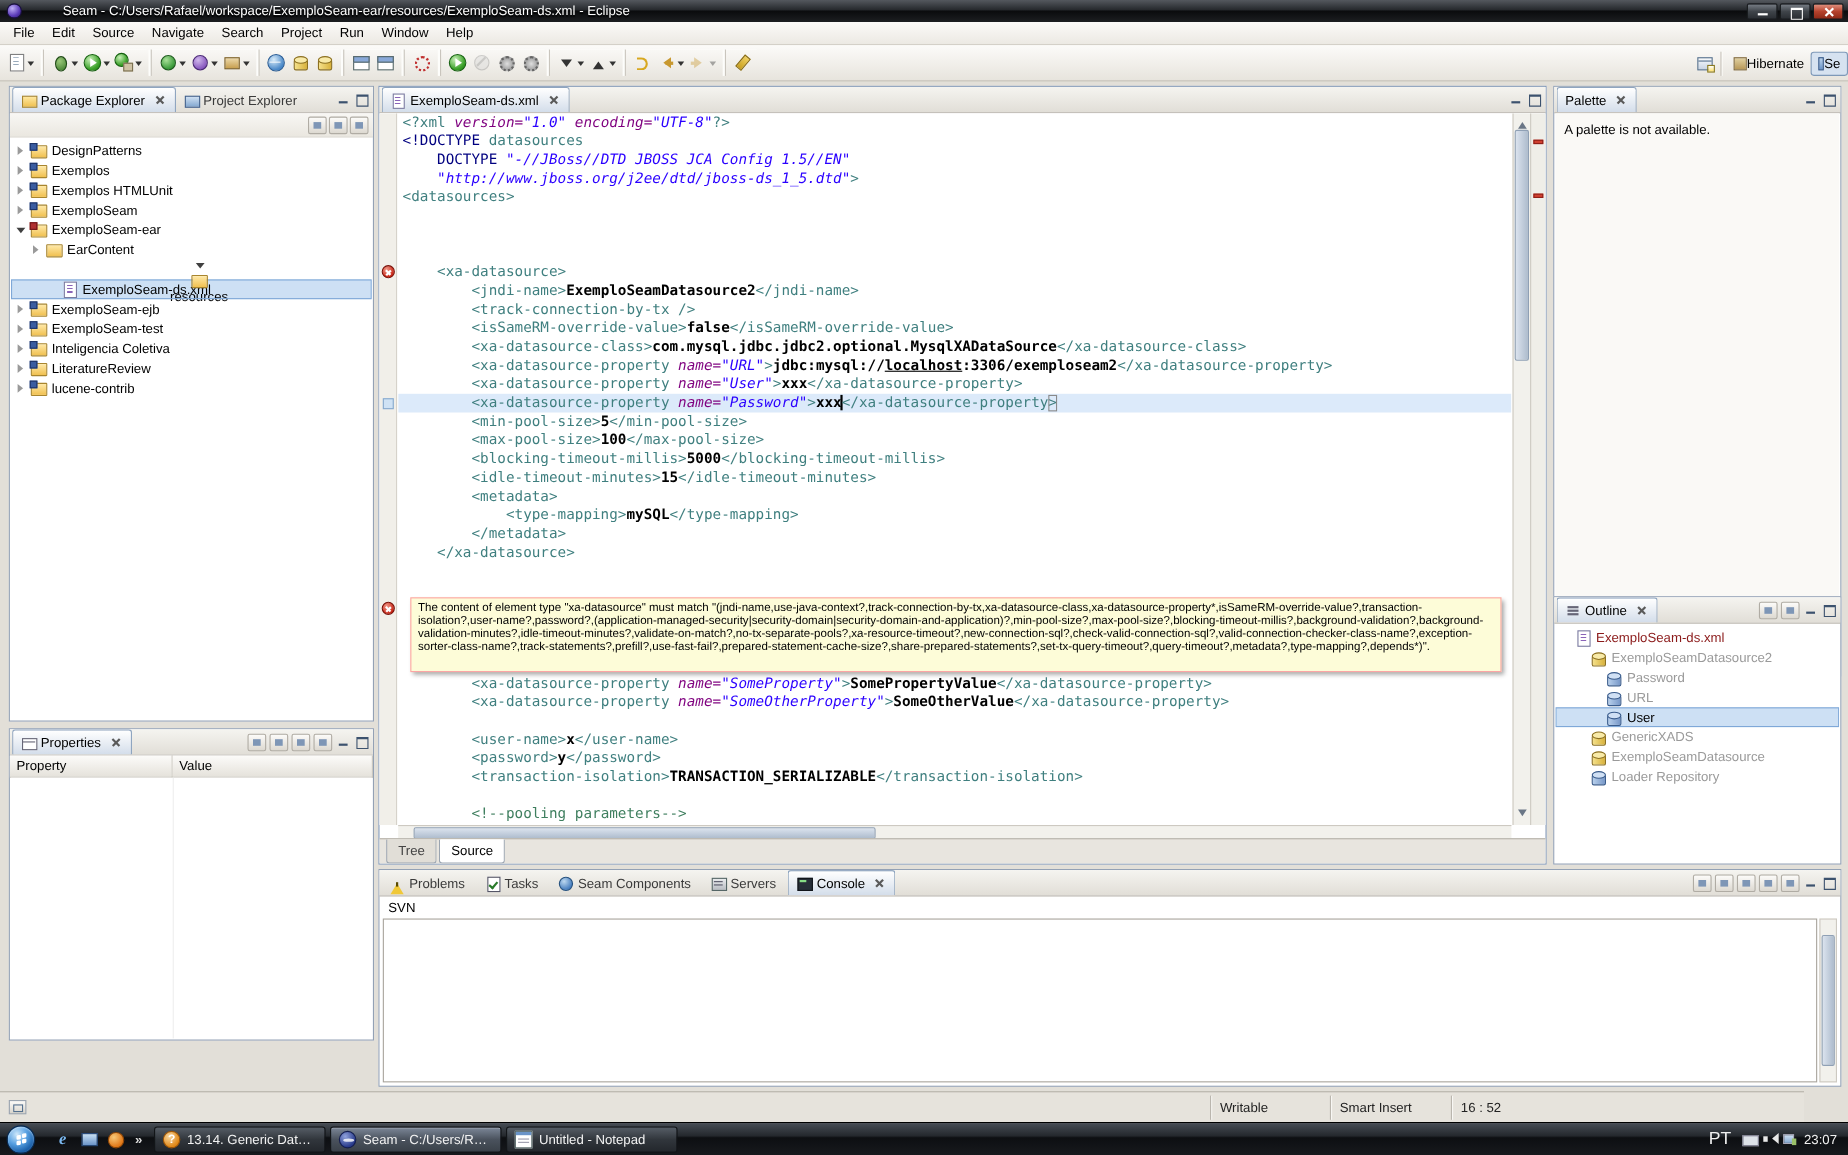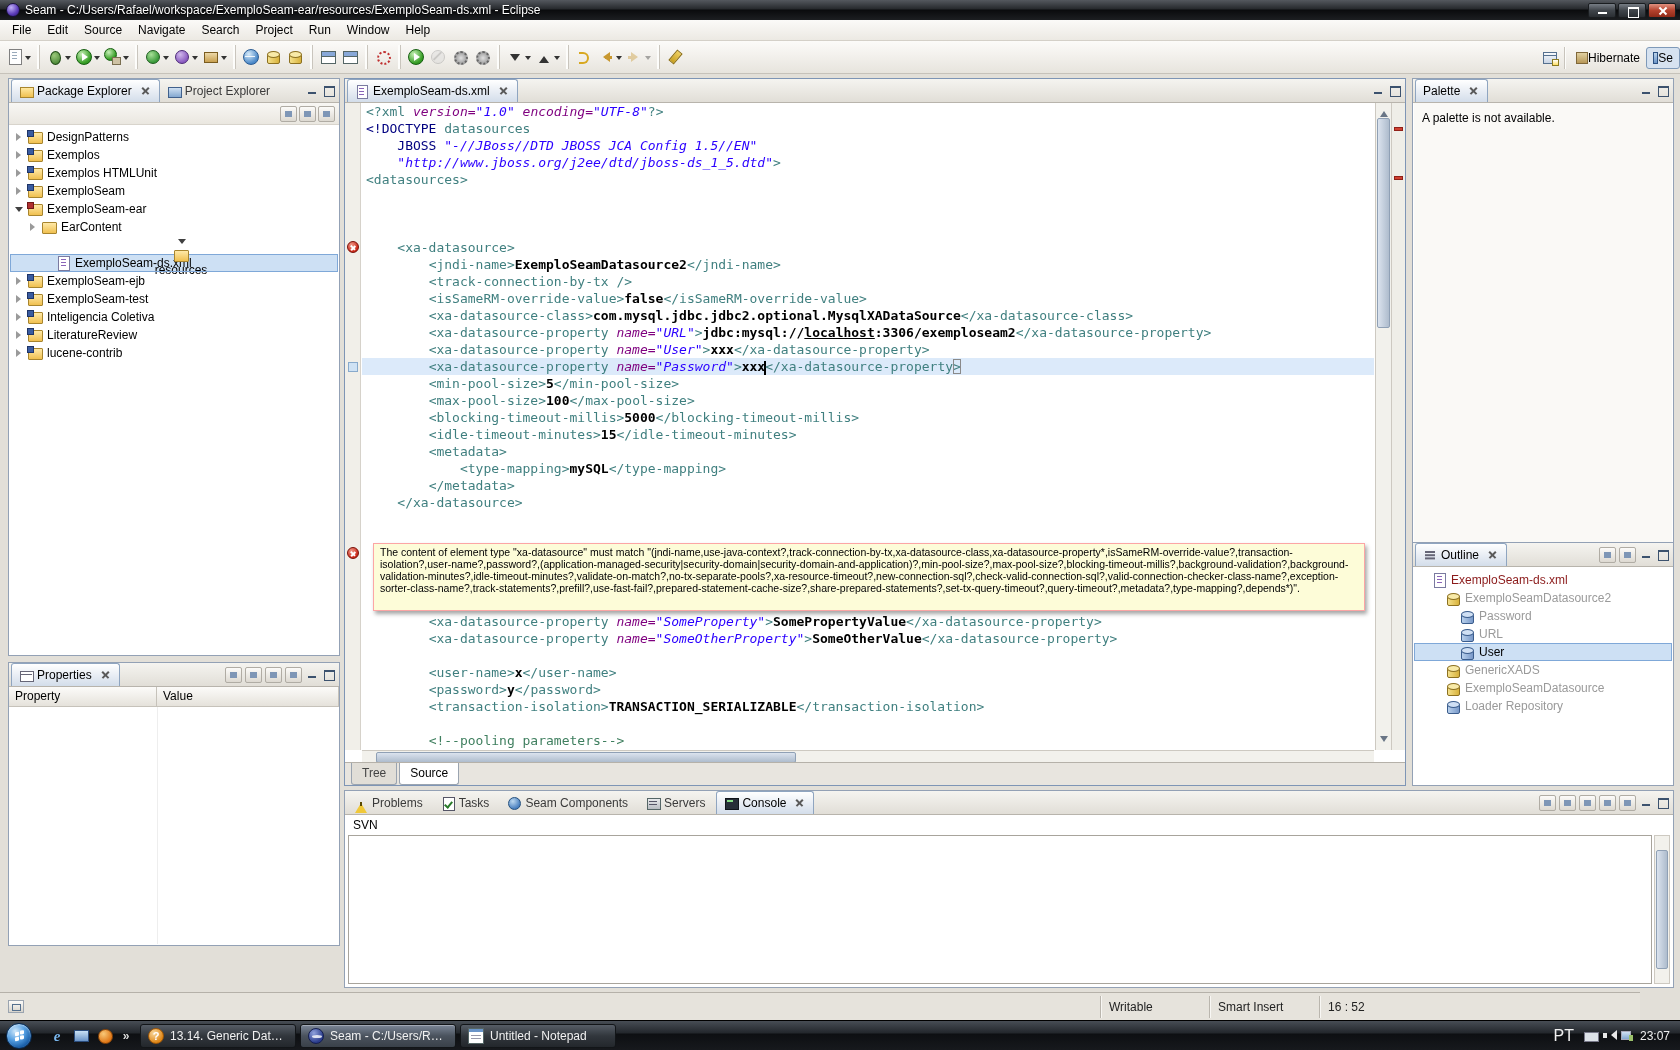--- a/index.html
+++ b/index.html
@@ -3,21 +3,21 @@
 <meta charset="utf-8">
 <style>
   * { box-sizing: border-box; margin: 0; padding: 0; }
   html,body { background:#000; }
   #screen { position:relative; width:1680px; height:1050px; overflow:hidden;
             background:#e2dfd8; font:12px "Liberation Sans", sans-serif; color:#000; }
 
   
   .titlebar { position:absolute; left:0; top:0; width:1680px; height:20px;
     background:linear-gradient(#54585e,#26292d 45%,#0a0b0d 50%,#1c1e21);
-    display:flex; align-items:center; padding:0 4px; }
+    display:flex; align-items:center; padding:0 4px;gap:32px; }
   .app-icon { width:14px; height:14px; border-radius:50%; margin:0 5px 0 2px;
     background:radial-gradient(circle at 35% 30%, #c0b0f8, #5a3ab8 60%, #2a1a66); border:1px solid #1a1040; }
   .title-text { color:#fff; font-size:12px; text-shadow:0 1px 1px #000; white-space:nowrap; overflow:hidden; flex:1; }
   .win-btns { display:flex; gap:2px; }
   .wbtn { width:28px; height:15px; border:1px solid #1a1d20; border-radius:2px; position:relative;
     background:linear-gradient(#777d85,#3f444a 50%,#2a2e33); }
   .wbtn.close { background:linear-gradient(#e09180,#b5422d 50%,#8f2a18); }
   .wbtn.min::before { content:""; position:absolute; left:9px; bottom:3px; width:9px; height:2px; background:#fff; }
   .wbtn.max::before { content:""; position:absolute; left:9px; top:3px; width:9px; height:8px; border:1px solid #fff; border-top-width:2px; }
   .wbtn.close::before,.wbtn.close::after { content:""; position:absolute; left:9px; top:6.5px; width:10px; height:1.8px; background:#fff; }
@@ -516,21 +516,21 @@
     </div>
     <div class="econtent">
       <div class="eruler">
           <span class="mk-err" style="top: 138px;"></span>
           <span class="mk-err" style="top: 444px;"></span>
           <span class="mk-occ" style="top: 259px;"></span>
         </div>
       <div class="etext">
           <div class="cl"><span class="seg-tg">&lt;?xml </span><span class="seg-at">version=</span><span class="seg-av">"1.0"</span><span class="seg-pl"> </span><span class="seg-at">encoding=</span><span class="seg-av">"UTF-8"</span><span class="seg-tg">?&gt;</span></div>
           <div class="cl"><span class="seg-kw">&lt;!DOCTYPE </span><span class="seg-tg">datasources</span></div>
-          <div class="cl"><span class="seg-pl">    </span><span class="seg-kw">JBOSS </span><span class="seg-av">"-//JBoss//DTD JBOSS JCA Config 1.5//EN"</span></div>
+          <div class="cl"><span class="seg-pl">    </span><span class="seg-kw">DOCTYPE </span><span class="seg-av">"-//JBoss//DTD JBOSS JCA Config 1.5//EN"</span></div>
           <div class="cl"><span class="seg-pl">    </span><span class="seg-av">"http://www.jboss.org/j2ee/dtd/jboss-ds_1_5.dtd"</span><span class="seg-tg">&gt;</span></div>
           <div class="cl"><span class="seg-tg">&lt;datasources&gt;</span></div>
           <div class="cl"></div>
           <div class="cl"></div>
           <div class="cl"></div>
           <div class="cl"><span class="seg-pl">    </span><span class="seg-tg">&lt;xa-datasource&gt;</span></div>
           <div class="cl"><span class="seg-pl">        </span><span class="seg-tg">&lt;jndi-name&gt;</span><span class="seg-tx">ExemploSeamDatasource2</span><span class="seg-tg">&lt;/jndi-name&gt;</span></div>
           <div class="cl"><span class="seg-pl">        </span><span class="seg-tg">&lt;track-connection-by-tx /&gt;</span></div>
           <div class="cl"><span class="seg-pl">        </span><span class="seg-tg">&lt;isSameRM-override-value&gt;</span><span class="seg-tx">false</span><span class="seg-tg">&lt;/isSameRM-override-value&gt;</span></div>
           <div class="cl"><span class="seg-pl">        </span><span class="seg-tg">&lt;xa-datasource-class&gt;</span><span class="seg-tx">com.mysql.jdbc.jdbc2.optional.MysqlXADataSource</span><span class="seg-tg">&lt;/xa-datasource-class&gt;</span></div>

